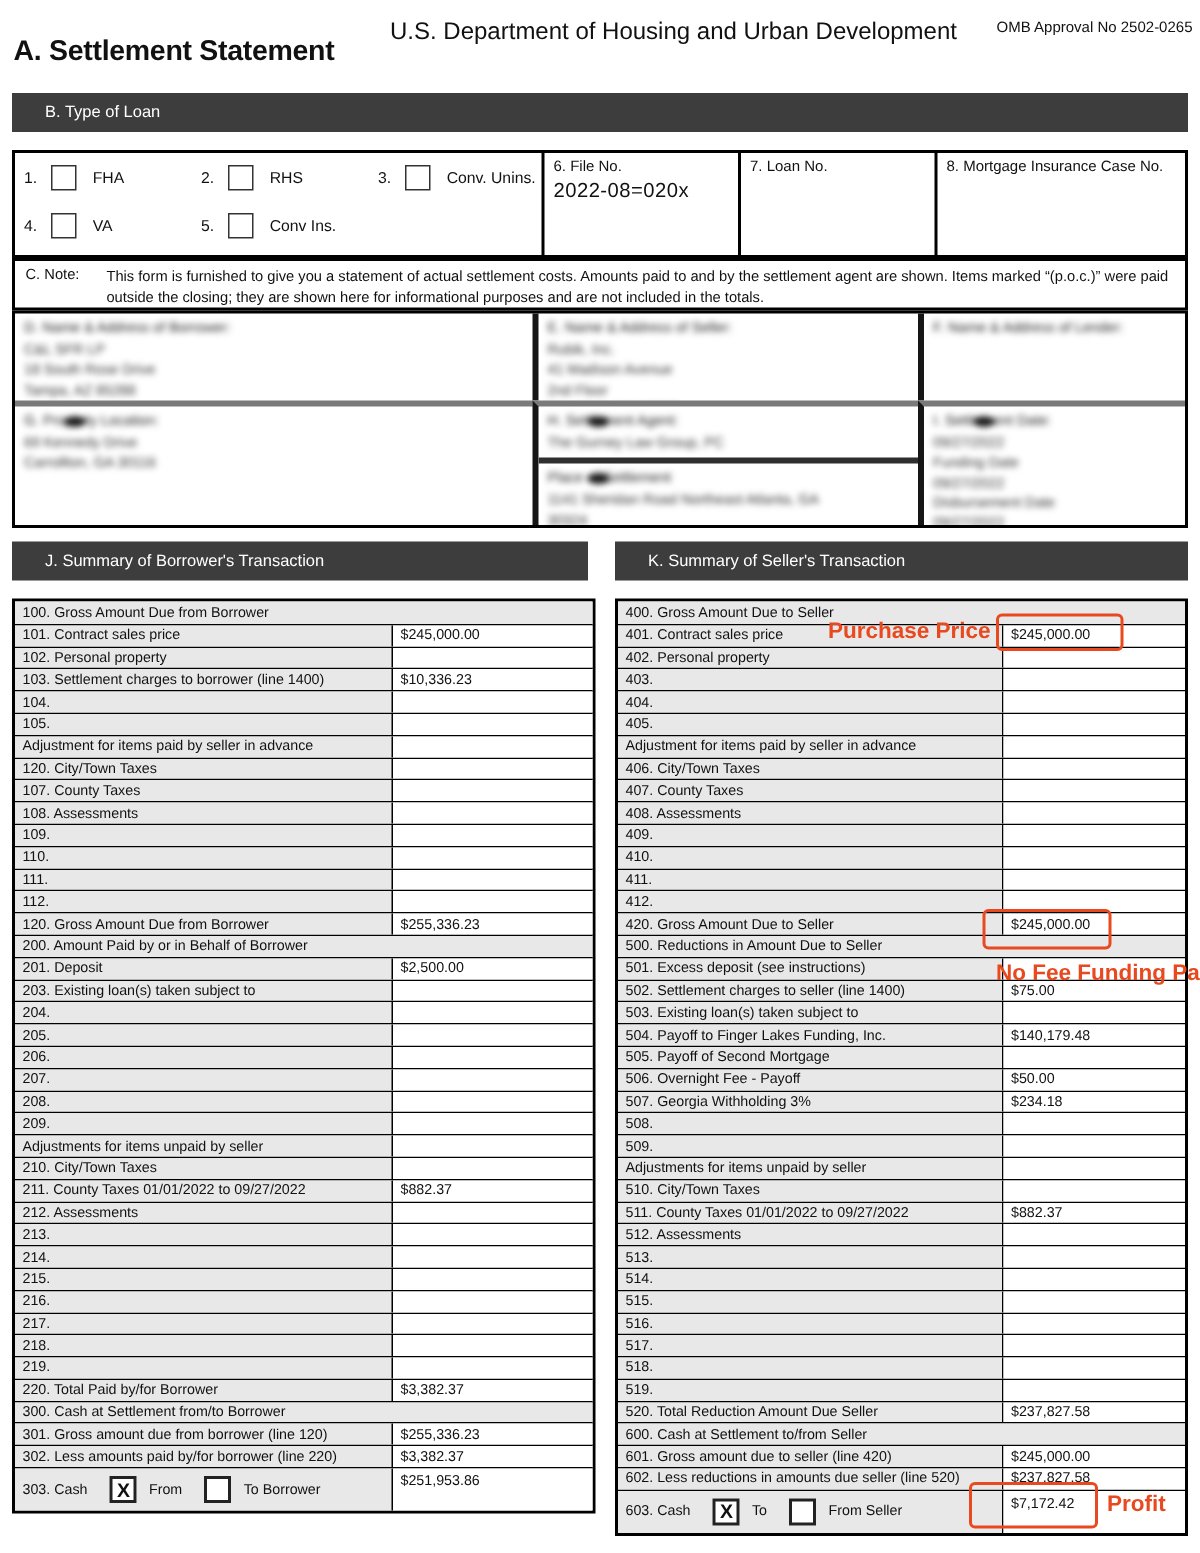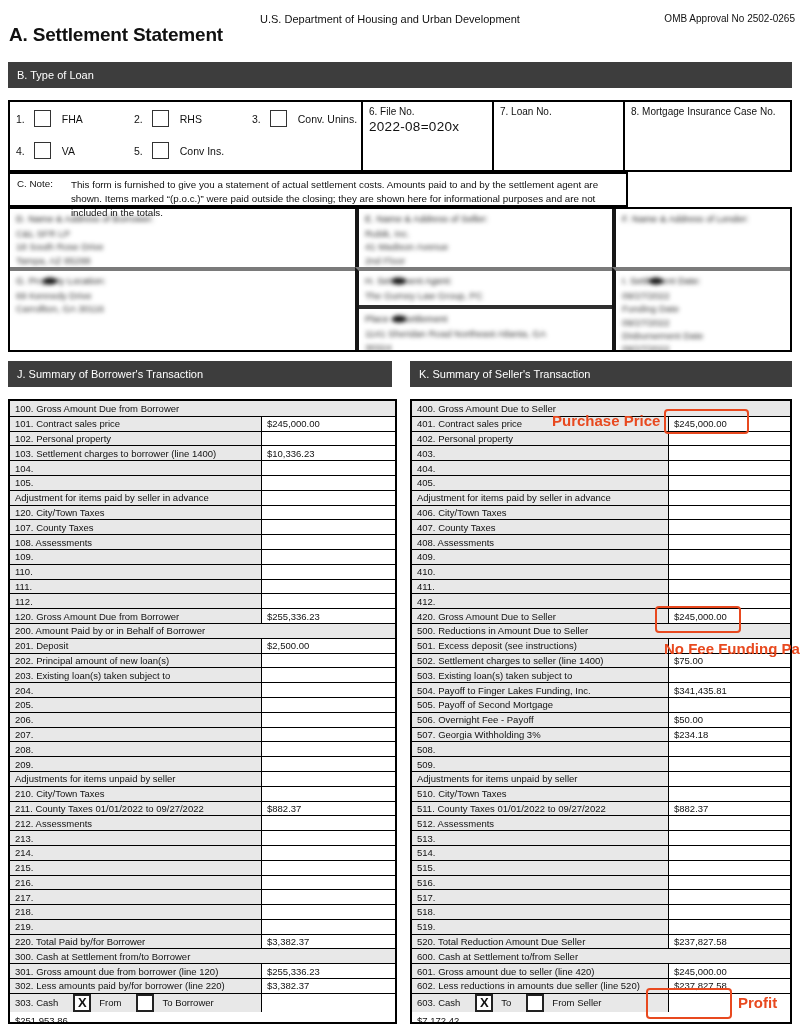--- a/index.html
+++ b/index.html
@@ -2,45 +2,45 @@
 <html style="--ann: #e8491f;"><head>
 <meta charset="utf-8">
 <style>
   html,body{margin:0;padding:0;background:#fff;}
   .page{
     position:relative;width:800px;height:1035px;background:#fff;overflow:hidden;
     font-family:"Liberation Sans",sans-serif;color:#111;
   }
   
   #doc-title{position:absolute;left:9px;top:24px;font-size:19px;font-weight:700;letter-spacing:-0.2px;}
-  #agency{position:absolute;left:260px;top:13px;font-size:11px;}
+  #agency{position:absolute;left:260px;top:13px;font-size:16px;}
   #omb{position:absolute;right:5px;top:13px;font-size:10px;}
   
   .bar{position:absolute;background:#3d3d3d;color:#fff;font-size:11px;line-height:26px;
-       height:26px;padding-left:9px;box-sizing:border-box;white-space:nowrap;overflow:hidden;}
+       height:26px;padding-left:22px;box-sizing:border-box;white-space:nowrap;overflow:hidden;}
   #bar-b{left:8px;top:62px;width:784px;}
   #bar-j{left:8px;top:361px;width:384px;}
   #bar-k{left:410px;top:361px;width:382px;}
   
   #loan-box{position:absolute;left:8px;top:100px;width:784px;height:72px;border:2px solid #000;
             box-sizing:border-box;display:flex;}
   .loan-col{border-left:2px solid #000000;box-sizing:border-box;padding:4px 6px;font-size:10px;}
   .loan-col.lc1{border-left:none;width:351px;padding:0;}
   .loan-col.lc2{width:131px;}
   .loan-col.lc3{width:131px;}
   .loan-col.lc4{flex:1;}
   #file-no{font-size:13.5px;margin-top:2px;letter-spacing:0.3px;}
   .check-row{display:flex;align-items:center;margin-top:8px;}
   .check-row + .check-row{margin-top:15px;}
   .check-item{display:flex;align-items:center;font-size:10.5px;width:112px;margin-left:6px;flex-shrink:0;}
   .check-item.wide{width:auto;}
   .check-num{margin-right:9px;}
   .checkbox{width:17px;height:17px;border:1.5px solid #333;margin-right:11px;background:#fff;flex-shrink:0;box-sizing:border-box;}
   
-  #note-box{position:absolute;left:8px;top:172px;width:620px;height:35px;border:2px solid #000;
+  #note-box{position:absolute;left:8px;top:172px;width:784px;height:35px;border:2px solid #000;
             box-sizing:border-box;display:flex;font-size:9.8px;background:#fff;}
   #note-label{padding:4px 4px 0 7px;white-space:nowrap;flex-shrink:0;}
   #note-text{padding:4px 8px 0 14px;line-height:1.45;}
   
   #parties{position:absolute;left:8px;top:207px;width:784px;height:145px;border:2px solid #000;
            box-sizing:border-box;display:grid;grid-template-columns:345px 257px 1fr;grid-template-rows:58px 1fr;}
   .p-cell{box-sizing:border-box;padding:4px 6px;overflow:hidden;}
   .p-cell.col2,.p-cell.col3{border-left:4px solid #161616;}
   .p-cell.row2{border-top:4px solid #7a7a7a;}
   .p-blur{filter:blur(2px);}
@@ -51,21 +51,21 @@
   
   .ttable{position:absolute;border:2px solid #000;background:#fff;box-sizing:border-box;}
   #table-j{left:8px;top:399px;width:389px;--labw:252px;}
   #table-k{left:410px;top:399px;width:382px;--labw:257px;}
   .trow{display:flex;height:14.8px;box-sizing:border-box;border-top:1px solid #000;font-size:9.5px;color:#111;}
   .trow:first-child{border-top:none;}
   .tlabel{width:var(--labw);background:#e8e8e8;border-right:1px solid #000;box-sizing:border-box;
           display:flex;align-items:center;padding-left:5px;overflow:hidden;white-space:nowrap;}
   .trow.section .tlabel{width:100%;border-right:none;}
   .tvalue{flex:1;display:flex;align-items:center;padding-left:5px;overflow:hidden;white-space:nowrap;background:#fff;}
-  .trow.cash{height:29px;flex-direction:column;}
+  .trow.cash{height:29px;}
   .trow.cash .tvalue{align-items:flex-start;padding-top:3px;}
   .cb{width:18px;height:18px;border:2px solid #222;box-sizing:border-box;display:flex;align-items:center;
       justify-content:center;font-size:13px;font-weight:700;margin:0 8px 0 15px;background:#fff;flex-shrink:0;}
   
   .ann-text{position:absolute;font-size:15px;font-weight:600;color:var(--ann,#e8491f);white-space:nowrap;}
   .ann-box{position:absolute;border:2.5px solid var(--ann,#e8491f);border-radius:4px;box-sizing:border-box;}
   #ann-purchase{left:552px;top:412px;}
   #ann-box1{left:664px;top:409px;width:85px;height:25px;}
   #ann-box2{left:655px;top:606px;width:86px;height:27px;}
   #ann-nofee{left:664px;top:640px;}
@@ -254,24 +254,20 @@
         <div class="tvalue">$255,336.23</div>
       </div>
       <div class="trow section">
         <div class="tlabel">200. Amount Paid by or in Behalf of Borrower</div>
       </div>
       <div class="trow">
         <div class="tlabel">201. Deposit</div>
         <div class="tvalue">$2,500.00</div>
       </div>
       <div class="trow">
-        <div class="tlabel">202. Principal amount of new loan(s)</div>
-        <div class="tvalue"></div>
-      </div>
-      <div class="trow">
         <div class="tlabel">203. Existing loan(s) taken subject to</div>
         <div class="tvalue"></div>
       </div>
       <div class="trow">
         <div class="tlabel">204.</div>
         <div class="tvalue"></div>
       </div>
       <div class="trow">
         <div class="tlabel">205.</div>
         <div class="tvalue"></div>
@@ -432,21 +428,21 @@
       <div class="trow">
         <div class="tlabel">502. Settlement charges to seller (line 1400)</div>
         <div class="tvalue">$75.00</div>
       </div>
       <div class="trow">
         <div class="tlabel">503. Existing loan(s) taken subject to</div>
         <div class="tvalue"></div>
       </div>
       <div class="trow">
         <div class="tlabel">504. Payoff to Finger Lakes Funding, Inc.</div>
-        <div class="tvalue">$341,435.81</div>
+        <div class="tvalue">$140,179.48</div>
       </div>
       <div class="trow">
         <div class="tlabel">505. Payoff of Second Mortgage</div>
         <div class="tvalue"></div>
       </div>
       <div class="trow">
         <div class="tlabel">506. Overnight Fee - Payoff</div>
         <div class="tvalue">$50.00</div>
       </div>
       <div class="trow">

